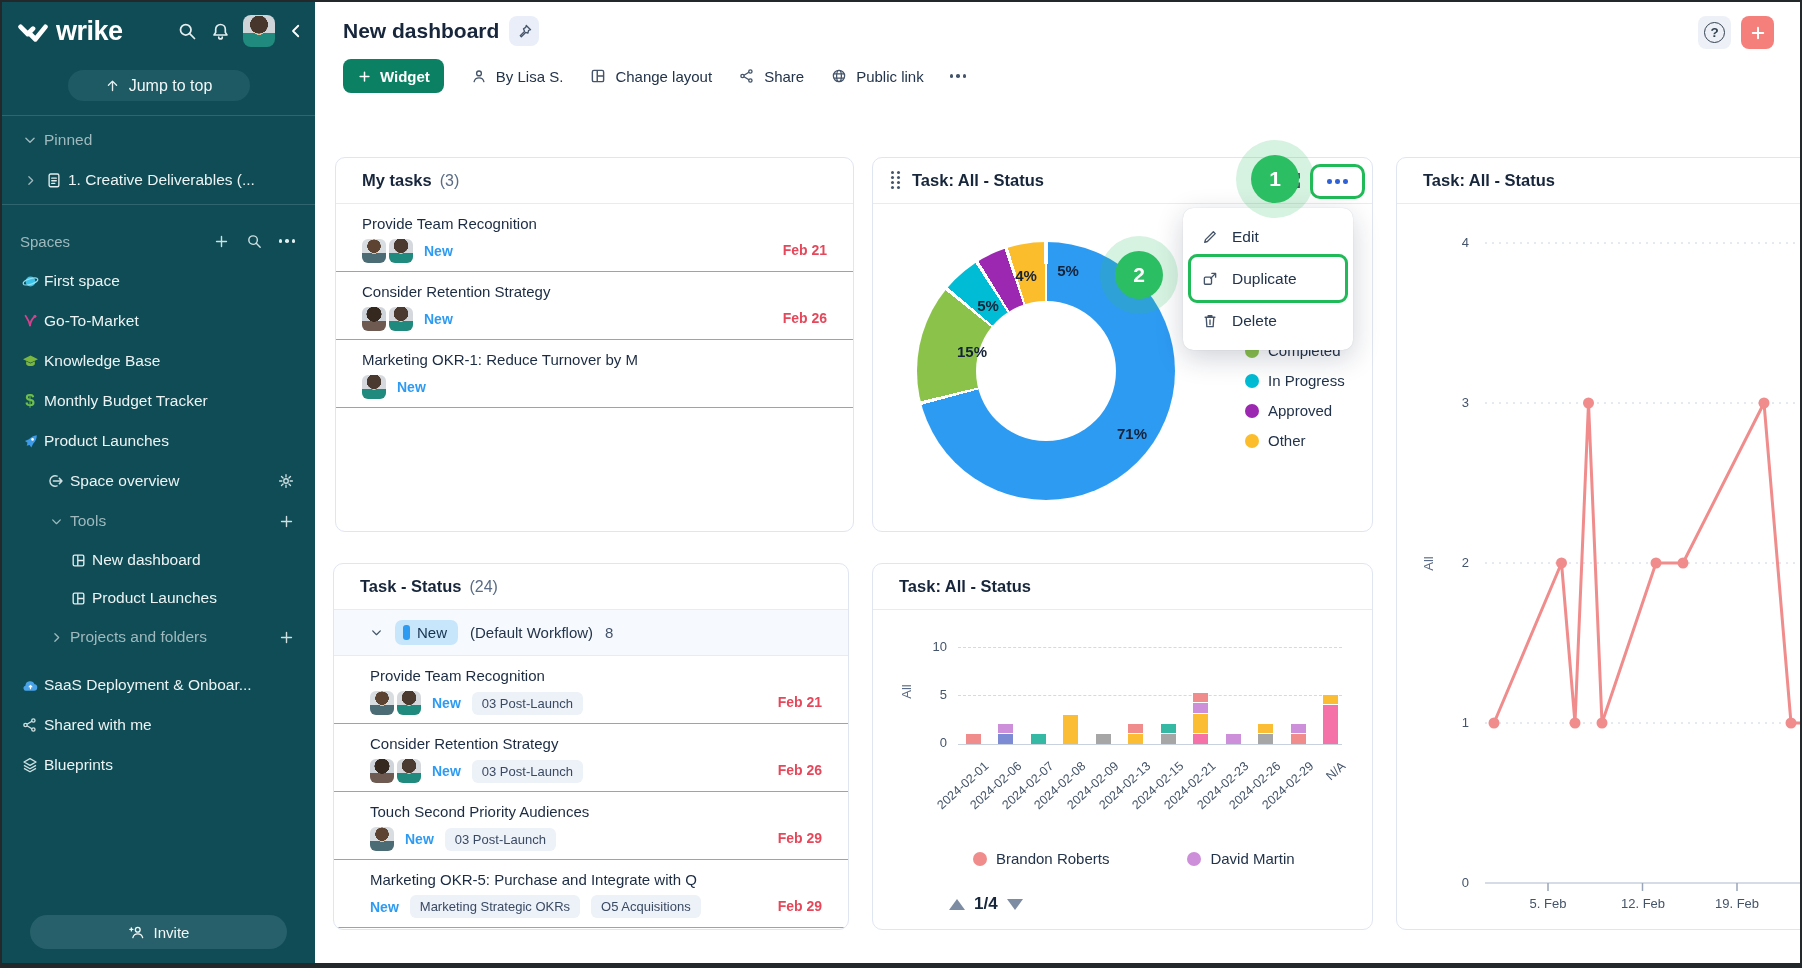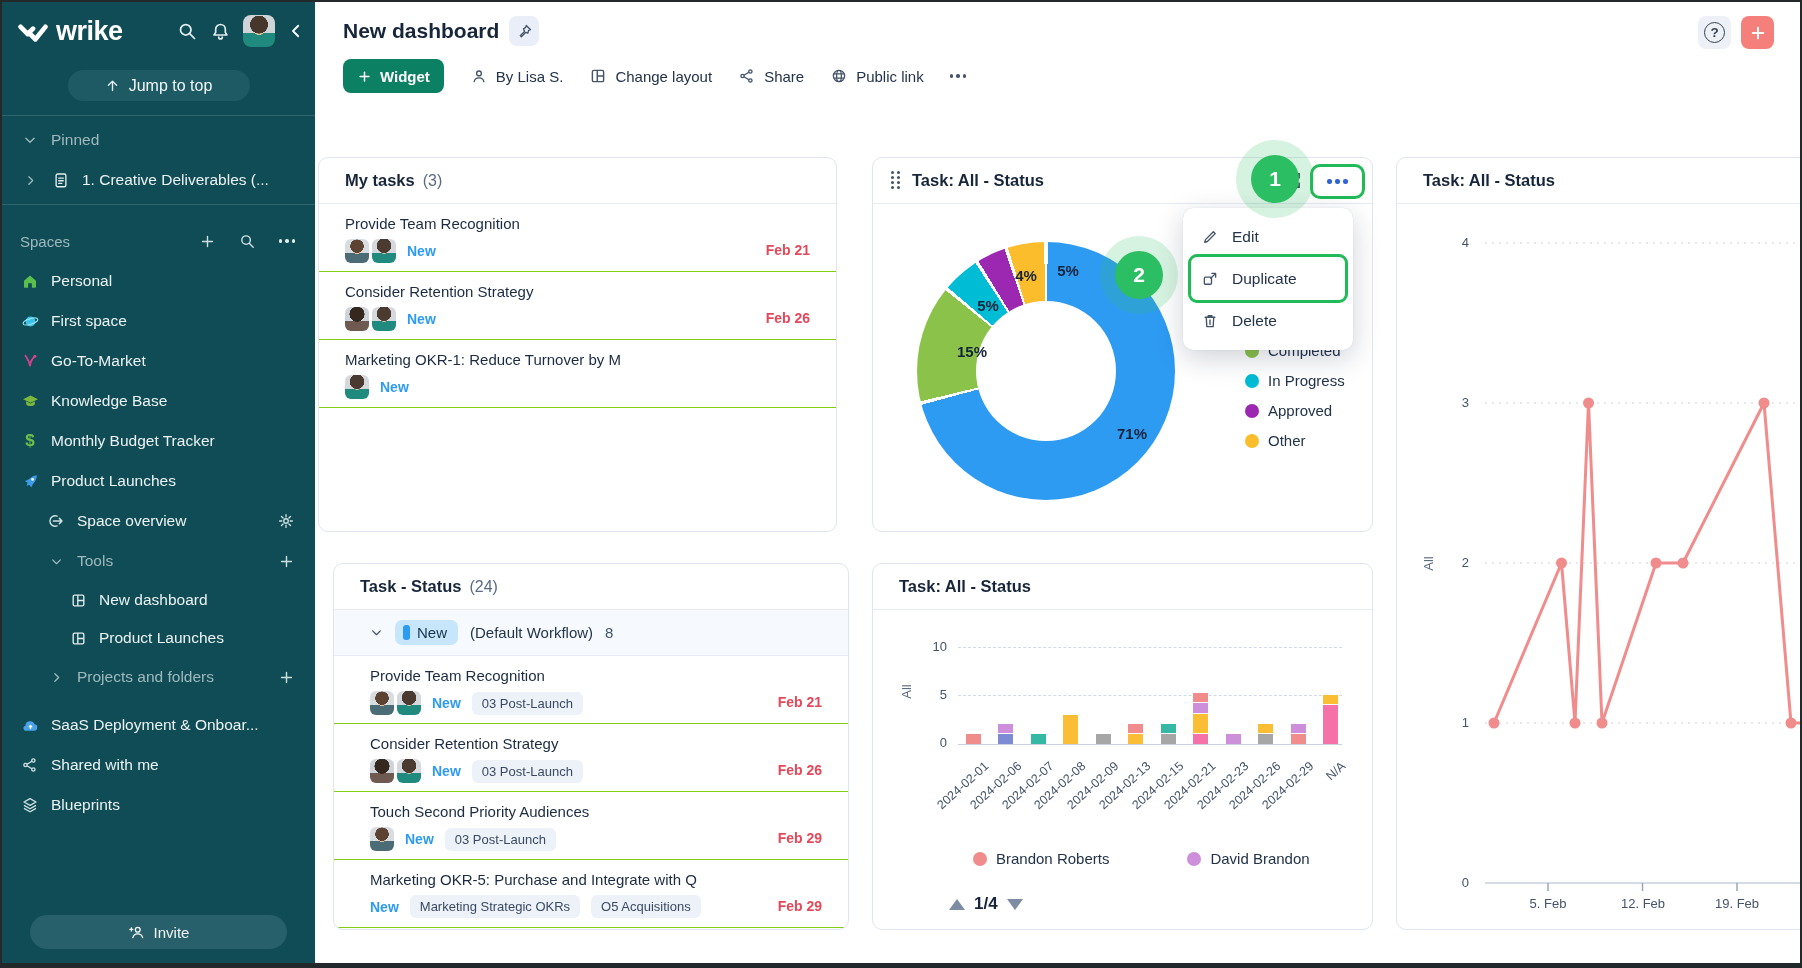--- a/index.html
+++ b/index.html
@@ -15,21 +15,21 @@
   .sb-top .spacer{flex:1}
   .ic{display:inline-flex;align-items:center;justify-content:center;color:#E4EEF0}
   .ic svg{display:block}
   .avatar-photo{width:32px;height:32px;border-radius:8px;background:
      radial-gradient(circle at 50% 30%,#46362c 0 32%,transparent 33%),
      radial-gradient(circle at 50% 44%,#e9c3a2 0 24%,transparent 25%),
      linear-gradient(#cfd4d8 55%,#1f8a7d 55%)}
   .jump-pill{margin:10px auto 14px auto;width:182px;height:31px;border-radius:16px;background:#1D5A63;color:#F2F7F8;display:flex;align-items:center;justify-content:center;gap:9px;font-size:16px}
   .sb-div{border:none;border-top:1px solid rgba(255,255,255,.14)}
   .sb-sec{padding:4px 0}
-  .sb-row{display:flex;align-items:center;gap:11px;height:40px;padding:0 20px 0 18px;font-size:15.5px;color:#ECF3F4;cursor:default}
+  .sb-row{display:flex;align-items:center;gap:4px;height:40px;padding:0 20px 0 18px;font-size:15.5px;color:#ECF3F4;cursor:default}
   .sb-row .grow{flex:1}
   .sb-label{color:#9FB9BE}
   .lvl2{padding-left:44px}
   .lvl3{padding-left:66px}
   .sb-iconslot{width:20px;display:flex;justify-content:center}
   .dollar{color:#6FBF4B;font-weight:700;font-size:17px}
   .invite-wrap{margin-top:auto;padding:14px 28px 14px 28px}
   .invite-btn{height:34px;border-radius:17px;background:#27606A;color:#F2F7F8;display:flex;align-items:center;justify-content:center;gap:8px;font-size:15px}
   .dots-h{display:inline-flex;gap:3px}
   .dots-h i{width:3.5px;height:3.5px;border-radius:50%;background:#E4EEF0}
@@ -209,28 +209,20 @@
         </span>
         <span class="dots-h" style="margin-left:12px">
             <i></i>
             <i></i>
             <i></i>
           </span>
       </div>
 
       <div class="sb-row">
         <span class="sb-iconslot ic">
-          <svg width="18" height="18" viewBox="0 0 24 24">
-              <path d="M4 11.5 12 4.5l8 7v8.5a1 1 0 0 1-1 1h-4.5V15h-5v6H5a1 1 0 0 1-1-1Z" fill="#5BBF4E"></path>
-            </svg>
-        </span>
-        <span>Personal</span>
-      </div>
-      <div class="sb-row">
-        <span class="sb-iconslot ic">
           <svg width="19" height="19" viewBox="0 0 24 24">
               <circle cx="12" cy="12" r="6.2" fill="#3BC3E8"></circle>
               <ellipse cx="12" cy="12" rx="9.6" ry="3.4" fill="none" stroke="#8FE0F4" stroke-width="1.6" transform="rotate(-18 12 12)"></ellipse>
             </svg>
         </span>
         <span>First space</span>
       </div>
       <div class="sb-row">
         <span class="sb-iconslot ic">
           <svg width="18" height="18" viewBox="0 0 24 24" fill="none" stroke="#D9418F" stroke-width="2.3">
@@ -436,21 +428,21 @@
       <span class="chip help">
           <span class="help-glyph">?</span>
         </span>
       <span class="chip add">
         <svg width="18" height="18" viewBox="0 0 24 24" fill="none" stroke="#fff" stroke-width="2.6">
             <path d="M12 5v14M5 12h14" stroke-linecap="round"></path>
           </svg>
       </span>
     </div>
 
-    <section class="widget" style="left:3px;top:155px;width:519px;height:375px">
+    <section class="widget" style="left:20px;top:155px;width:519px;height:375px">
       <div class="w-head">
         <span class="w-title">My tasks</span>
         <span class="w-count">(3)</span>
       </div>
       <div class="t-row">
         <div class="t-title">Provide Team Recognition</div>
         <div class="t-meta">
           <span class="avs">
               <span class="av av-man"></span>
               <span class="av av-w1"></span>
@@ -753,21 +745,21 @@
             <span>N/A</span>
           </div>
         </div>
       <div class="bar-legend">
         <span class="leg-item">
             <span class="leg-dot" style="background: rgb(240, 140, 140);"></span>
             <span>Brandon Roberts</span>
           </span>
         <span class="leg-item">
             <span class="leg-dot" style="background: rgb(205, 143, 217);"></span>
-            <span>David Brandon</span>
+            <span>David Martin</span>
           </span>
       </div>
       <div class="pager">
         <span class="tri-up"></span>
         <b>1/4</b>
         <span class="tri-down"></span>
       </div>
     </section>
 
   </main>

